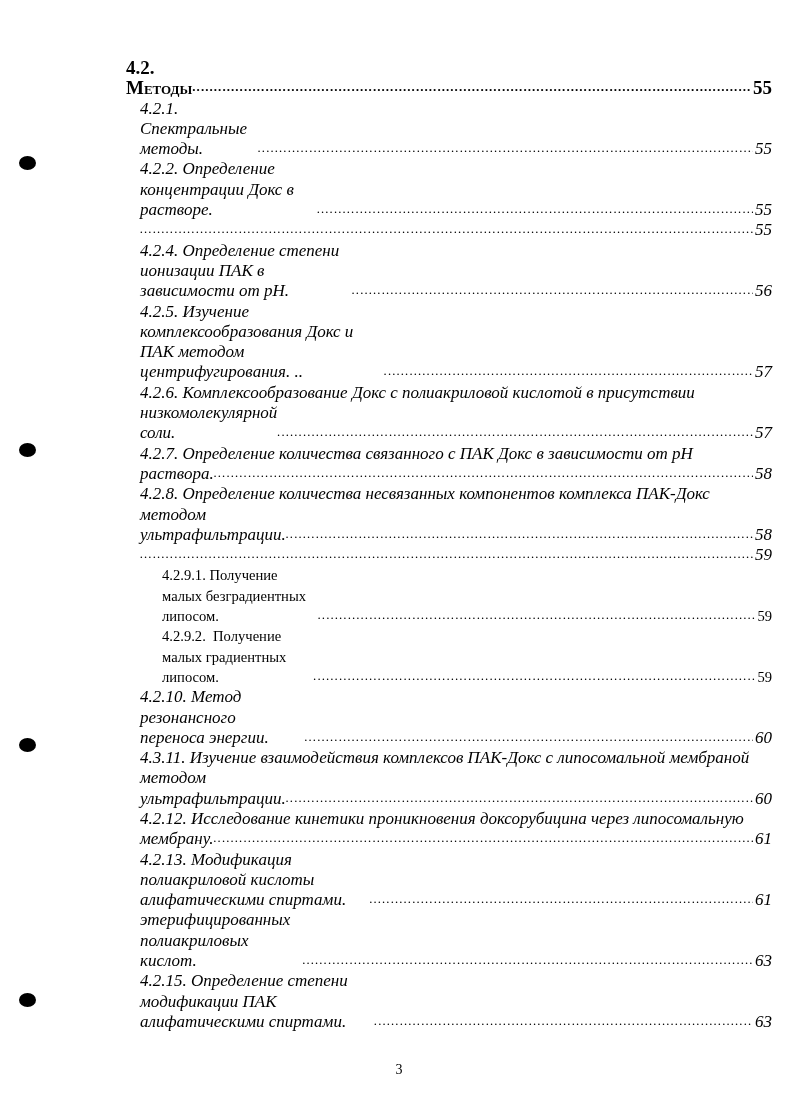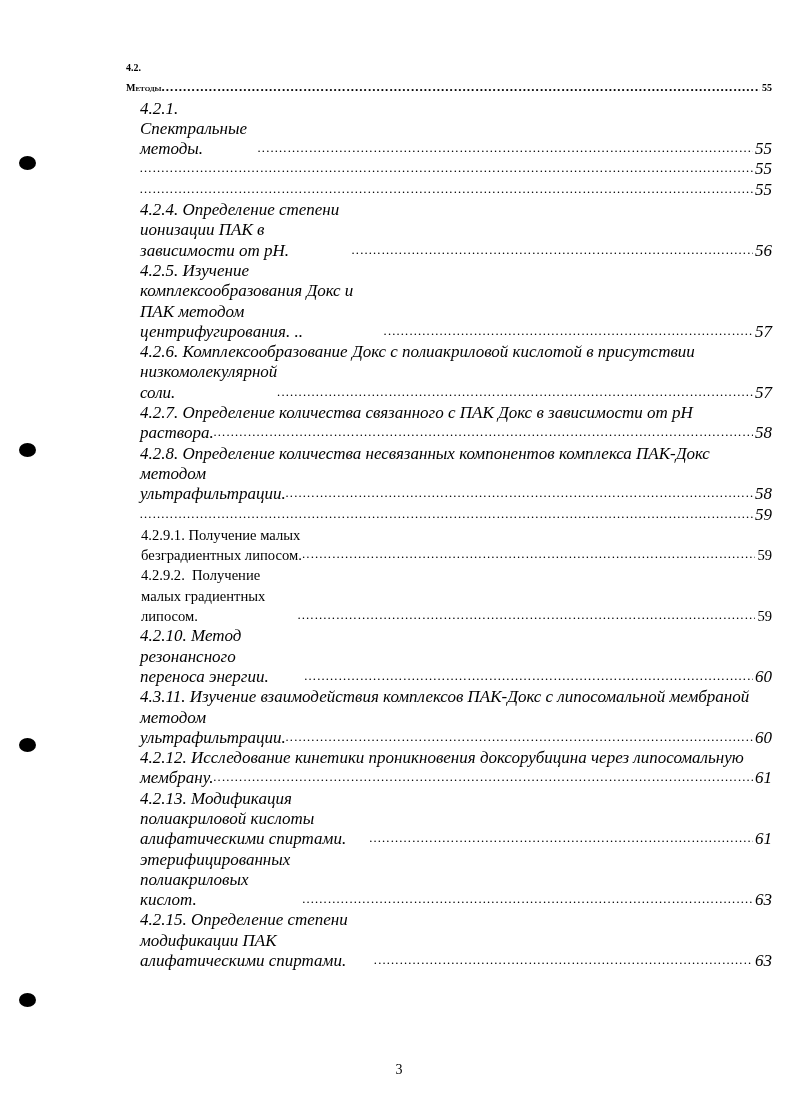--- a/index.html
+++ b/index.html
@@ -74,33 +74,33 @@
     padding-left: 2px;
     text-align: right;
     white-space: nowrap;
   }
 
   
   .lvl2 {
     margin-left: 21px;
     font-weight: bold;
     font-variant: small-caps;
-    font-size: 10px;
+    font-size: 19px;
   }
 
   
   .lvl3 {
     margin-left: 35px;
     font-style: italic;
     font-size: 17px;
   }
 
   
   .lvl4 {
-    margin-left: 36px;
+    margin-left: 57px;
     font-style: normal;
     font-size: 14.6px;
   }
 
   
   .folio {
     position: absolute;
     left: 0;
     right: 0;
     top: 1062px;
@@ -126,20 +126,21 @@
     </div>
     <div class="toc-entry lvl3">
       <div class="row">
         <span class="txt">4.2.1. Спектральные методы.</span>
         <span class="leader"></span>
         <span class="pg">55</span>
       </div>
     </div>
     <div class="toc-entry lvl3">
       <div class="row">
+        <span class="txt">4.2.2. Определение концентрации Докс в растворе.</span>
         <span class="leader"></span>
         <span class="pg">55</span>
       </div>
     </div>
     <div class="toc-entry lvl3">
       <div class="row">
         <span class="leader"></span>
         <span class="pg">55</span>
       </div>
     </div>

